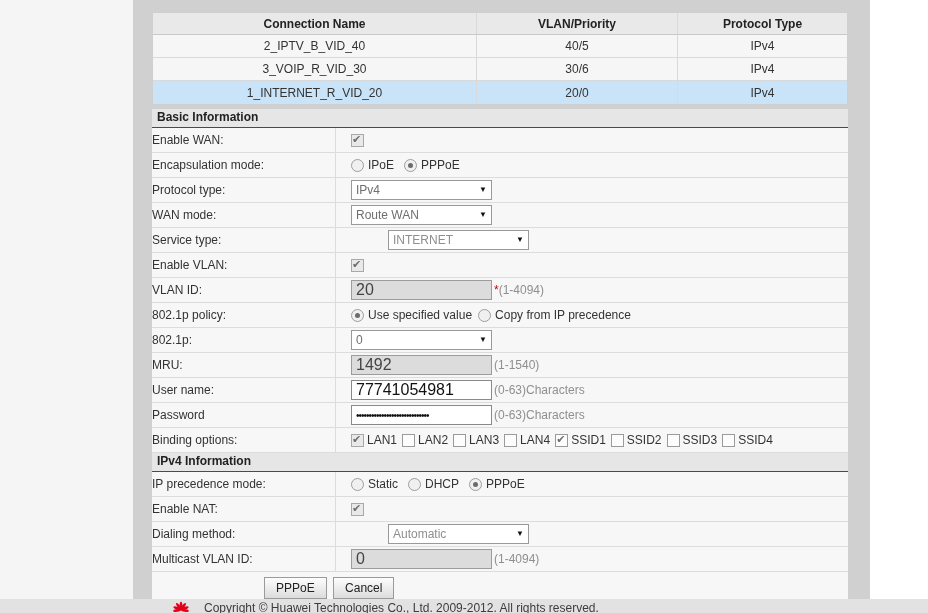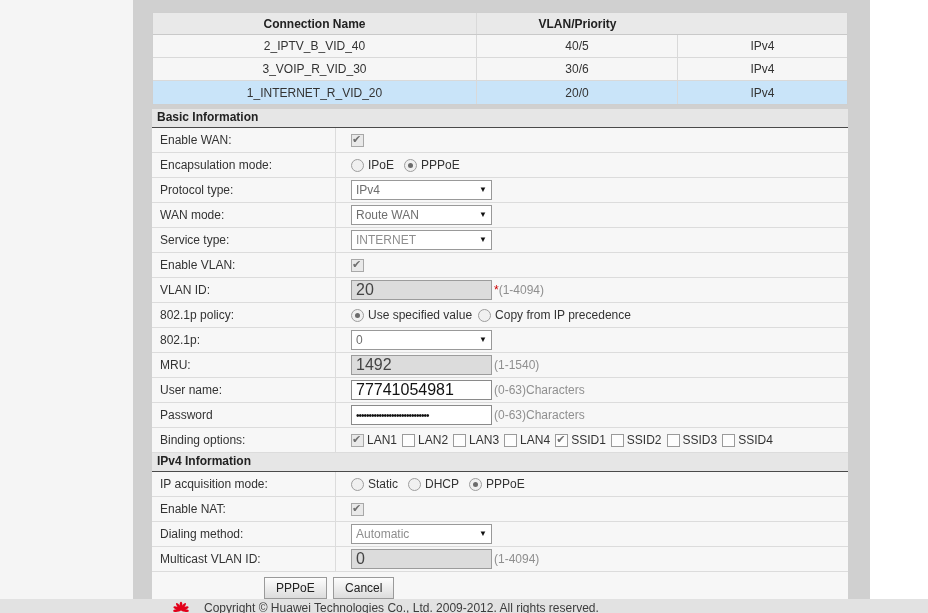--- a/index.html
+++ b/index.html
@@ -18,27 +18,27 @@
   .trow.sel { background:#c9e4f9; }
   .tc { display:flex; align-items:center; justify-content:center; border-right:1px solid #d9d9d9; }
   .tc:last-child { border-right:none; }
   .c1 { width:324px; } .c2 { width:201px; } .c3 { flex:1; }
 
   
   .form { width:696px; background:#f7f7f7; }
   .sect { height:19px; line-height:17px; background:#e6e6e6; font-weight:bold; color:#222;
           padding-left:5px; border-bottom:1px solid #4a4a4a; }
   .frow { display:flex; align-items:center; height:25px; border-bottom:1px solid #dcdcdc; background:#f7f7f7; }
-  .flabel { width:183px; padding-left:8px; color:#333; }
+  .flabel { width:183px; color:#333; }
   .fctrl  { flex:1; border-left:1px solid #dcdcdc; height:100%; display:flex; align-items:center; padding-left:15px; }
 
   
   .selbox { position:relative; width:141px; height:20px; background:#fff; border:1px solid #999;
             line-height:18px; padding:0 16px 0 4px; color:#444; }
-  .selbox.dim  { color:#8e8e8e; }
+  .selbox.dim  { color:#8e8e8e;margin-left:37px; }
   .selbox.dim2 { color:#6e6e6e; }
   .selbox .arr { position:absolute; right:4px; top:4px; font-size:8px; color:#111; line-height:10px; }
 
   .tin { width:141px; height:20px; border:1px solid #8a8a8a; background:#fff; font-family:"Liberation Sans",sans-serif;
          font-size:16px; padding:0 4px; color:#111; }
   .tin.dis { background:#dcdcdc; border-color:#9c9c9c; color:#444; }
   .tin.pw  { letter-spacing:-1px; font-size:10px; }
 
   .hint { color:#8f8f8f; margin-left:2px; white-space:nowrap; }
   .star { color:#cc0000; }
@@ -68,20 +68,21 @@
 
 <div class="page-left"></div>
 <div class="page-mid"></div>
 
 <div class="panel">
 
   <div class="ctable">
     <div class="thead">
       <div class="tc c1">Connection Name</div>
       <div class="tc c2">VLAN/Priority</div>
+      <div class="tc c3">Protocol Type</div>
     </div>
     <div id="tbody">
         <div class="trow">
           <div class="tc c1">2_IPTV_B_VID_40</div>
           <div class="tc c2">40/5</div>
           <div class="tc c3">IPv4</div>
         </div>
         <div class="trow">
           <div class="tc c1">3_VOIP_R_VID_30</div>
           <div class="tc c2">30/6</div>
@@ -222,21 +223,21 @@
           <span class="cb"></span>
           <span class="cb-lbl">SSID3</span>
           <span class="cb"></span>
           <span class="cb-lbl">SSID4</span>
         </div>
     </div>
 
     <div class="sect">IPv4 Information</div>
 
     <div class="frow">
-      <div class="flabel">IP acquisition mode:</div>
+      <div class="flabel">IP precedence mode:</div>
       <div class="fctrl">
         <span class="rad"></span>
         <span class="rad-lbl">Static</span>
         <span class="rad"></span>
         <span class="rad-lbl">DHCP</span>
         <span class="rad on"></span>
         <span class="rad-lbl">PPPoE</span>
       </div>
     </div>
 

